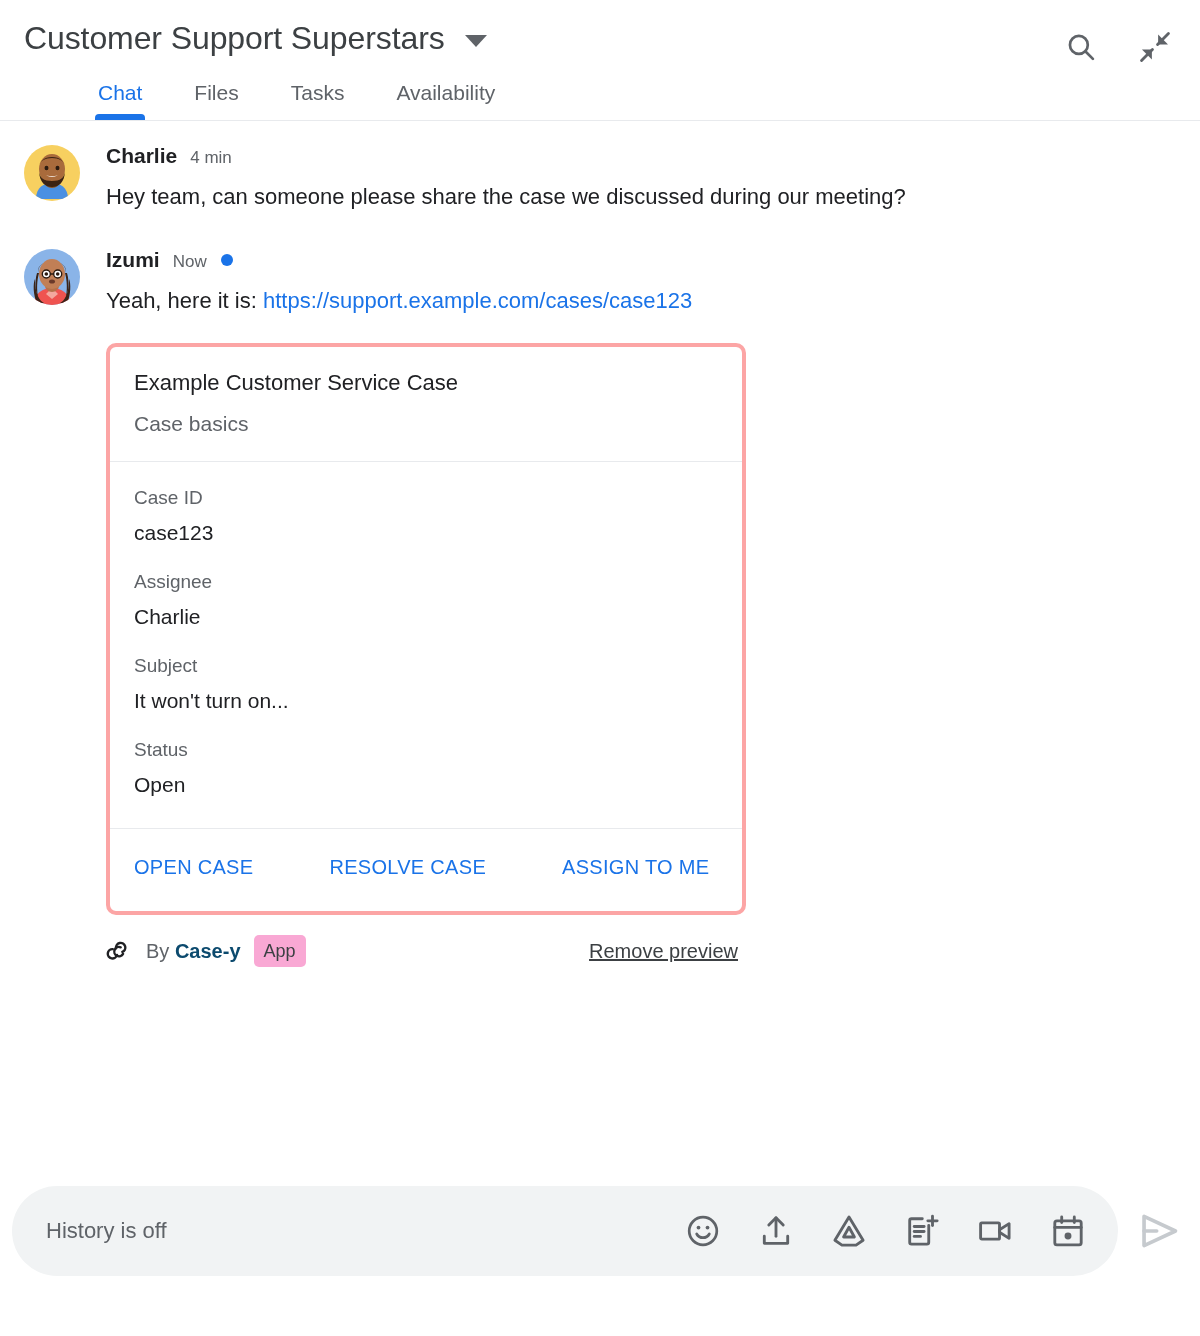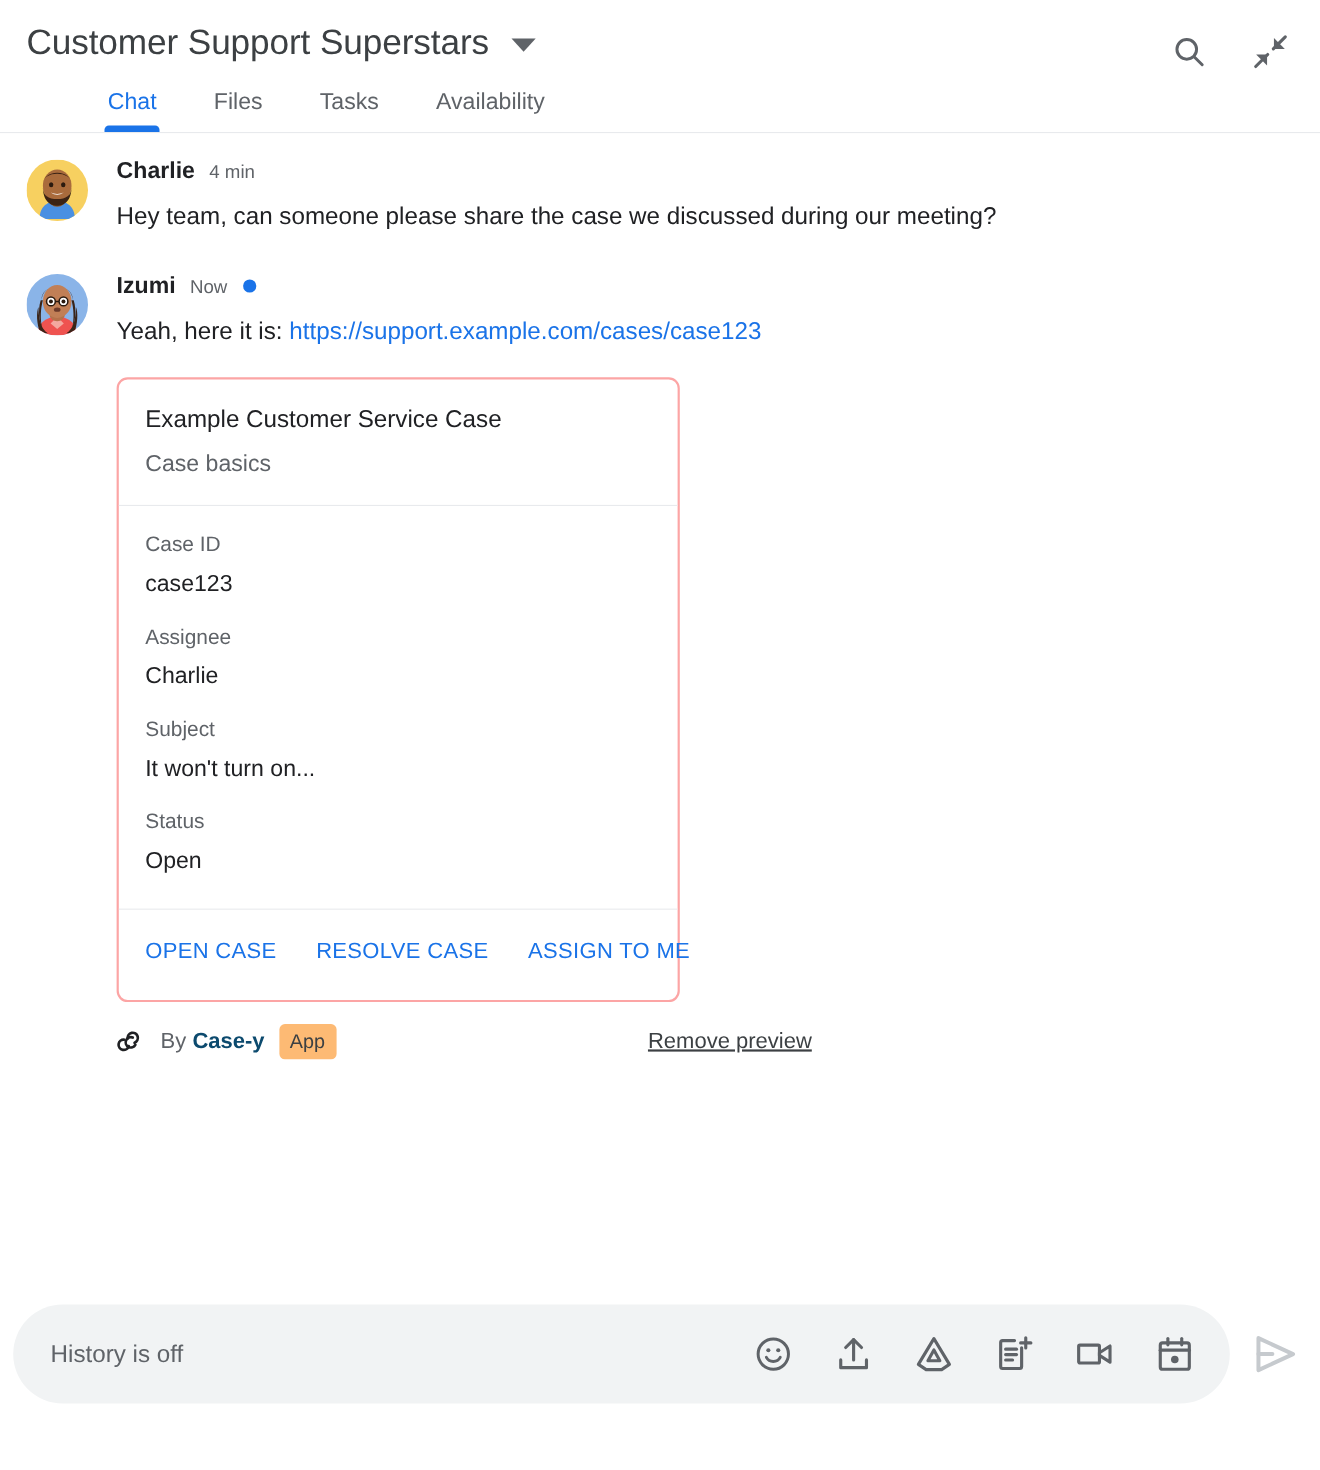--- a/index.html
+++ b/index.html
@@ -71,48 +71,48 @@
     margin-left:14px; display:inline-block; align-self:center;
   }
   .msg-text {
     font-size:22px; line-height:33px; color:#202124; margin-top:11px;
     max-width: 900px; word-wrap: break-word;
   }
   .link { color:#1a73e8; text-decoration:none; cursor:pointer; }
 
   
   .card {
-    margin: 26px 0 0 0; width: 512px;
-    border:2px solid #fca5a5; border-radius:10px; background:#fff;
+    margin: 26px 0 0 0; width: 640px;
+    border:4px solid #fca5a5; border-radius:10px; background:#fff;
   }
   .card-head { padding: 22px 24px 24px 24px; border-bottom:1px solid #e8eaed; }
   .card-title { font-size:22px; line-height:28px; color:#202124; }
   .card-sub { font-size:21px; line-height:26px; color:#5f6368; margin-top:14px; }
   .card-body { padding: 24px 24px 22px 24px; border-bottom:1px solid #e8eaed; }
   .field { margin-bottom: 24px; }
   .field:last-child { margin-bottom: 8px; }
   .field-label { font-size:19px; line-height:24px; color:#5f6368; }
   .field-value { font-size:21px; line-height:27px; color:#202124; margin-top:9px; }
-  .card-actions { padding: 26px 24px 32px 24px; display:flex; align-items:center; }
+  .card-actions { padding: 26px 24px 32px 24px; display:flex; align-items:center;gap:40px; }
   .card-btn {
     font-size:20px; line-height:24px; font-weight:500; color:#1a73e8;
     letter-spacing:0.3px; margin-right:36px; cursor:pointer; white-space:nowrap;
   }
   .card-btn:last-child { margin-right:0; }
 
   
   .card-footer {
     width: 640px; margin-top: 20px;
     display:flex; align-items:center;
   }
   .webhook-icon { width:28px; height:28px; flex:0 0 28px; color:#202124; }
   .by-text { font-size:20px; color:#5f6368; margin-left:12px; }
   .by-name { font-weight:700; color:#0c4a6e; }
   .app-badge {
-    margin-left:13px; background:#fdba74; color:#3c4043;
+    margin-left:13px; background:#f9a8d4; color:#3c4043;
     font-size:18px; line-height:18px; padding:7px 10px; border-radius:5px;
     display:inline-block;
     text-align:right;
   }
   .remove-preview {
     margin-left:auto; font-size:20px; color:#3c4043;
     text-decoration:underline; cursor:pointer; padding-right: 8px;
   }
 
   

